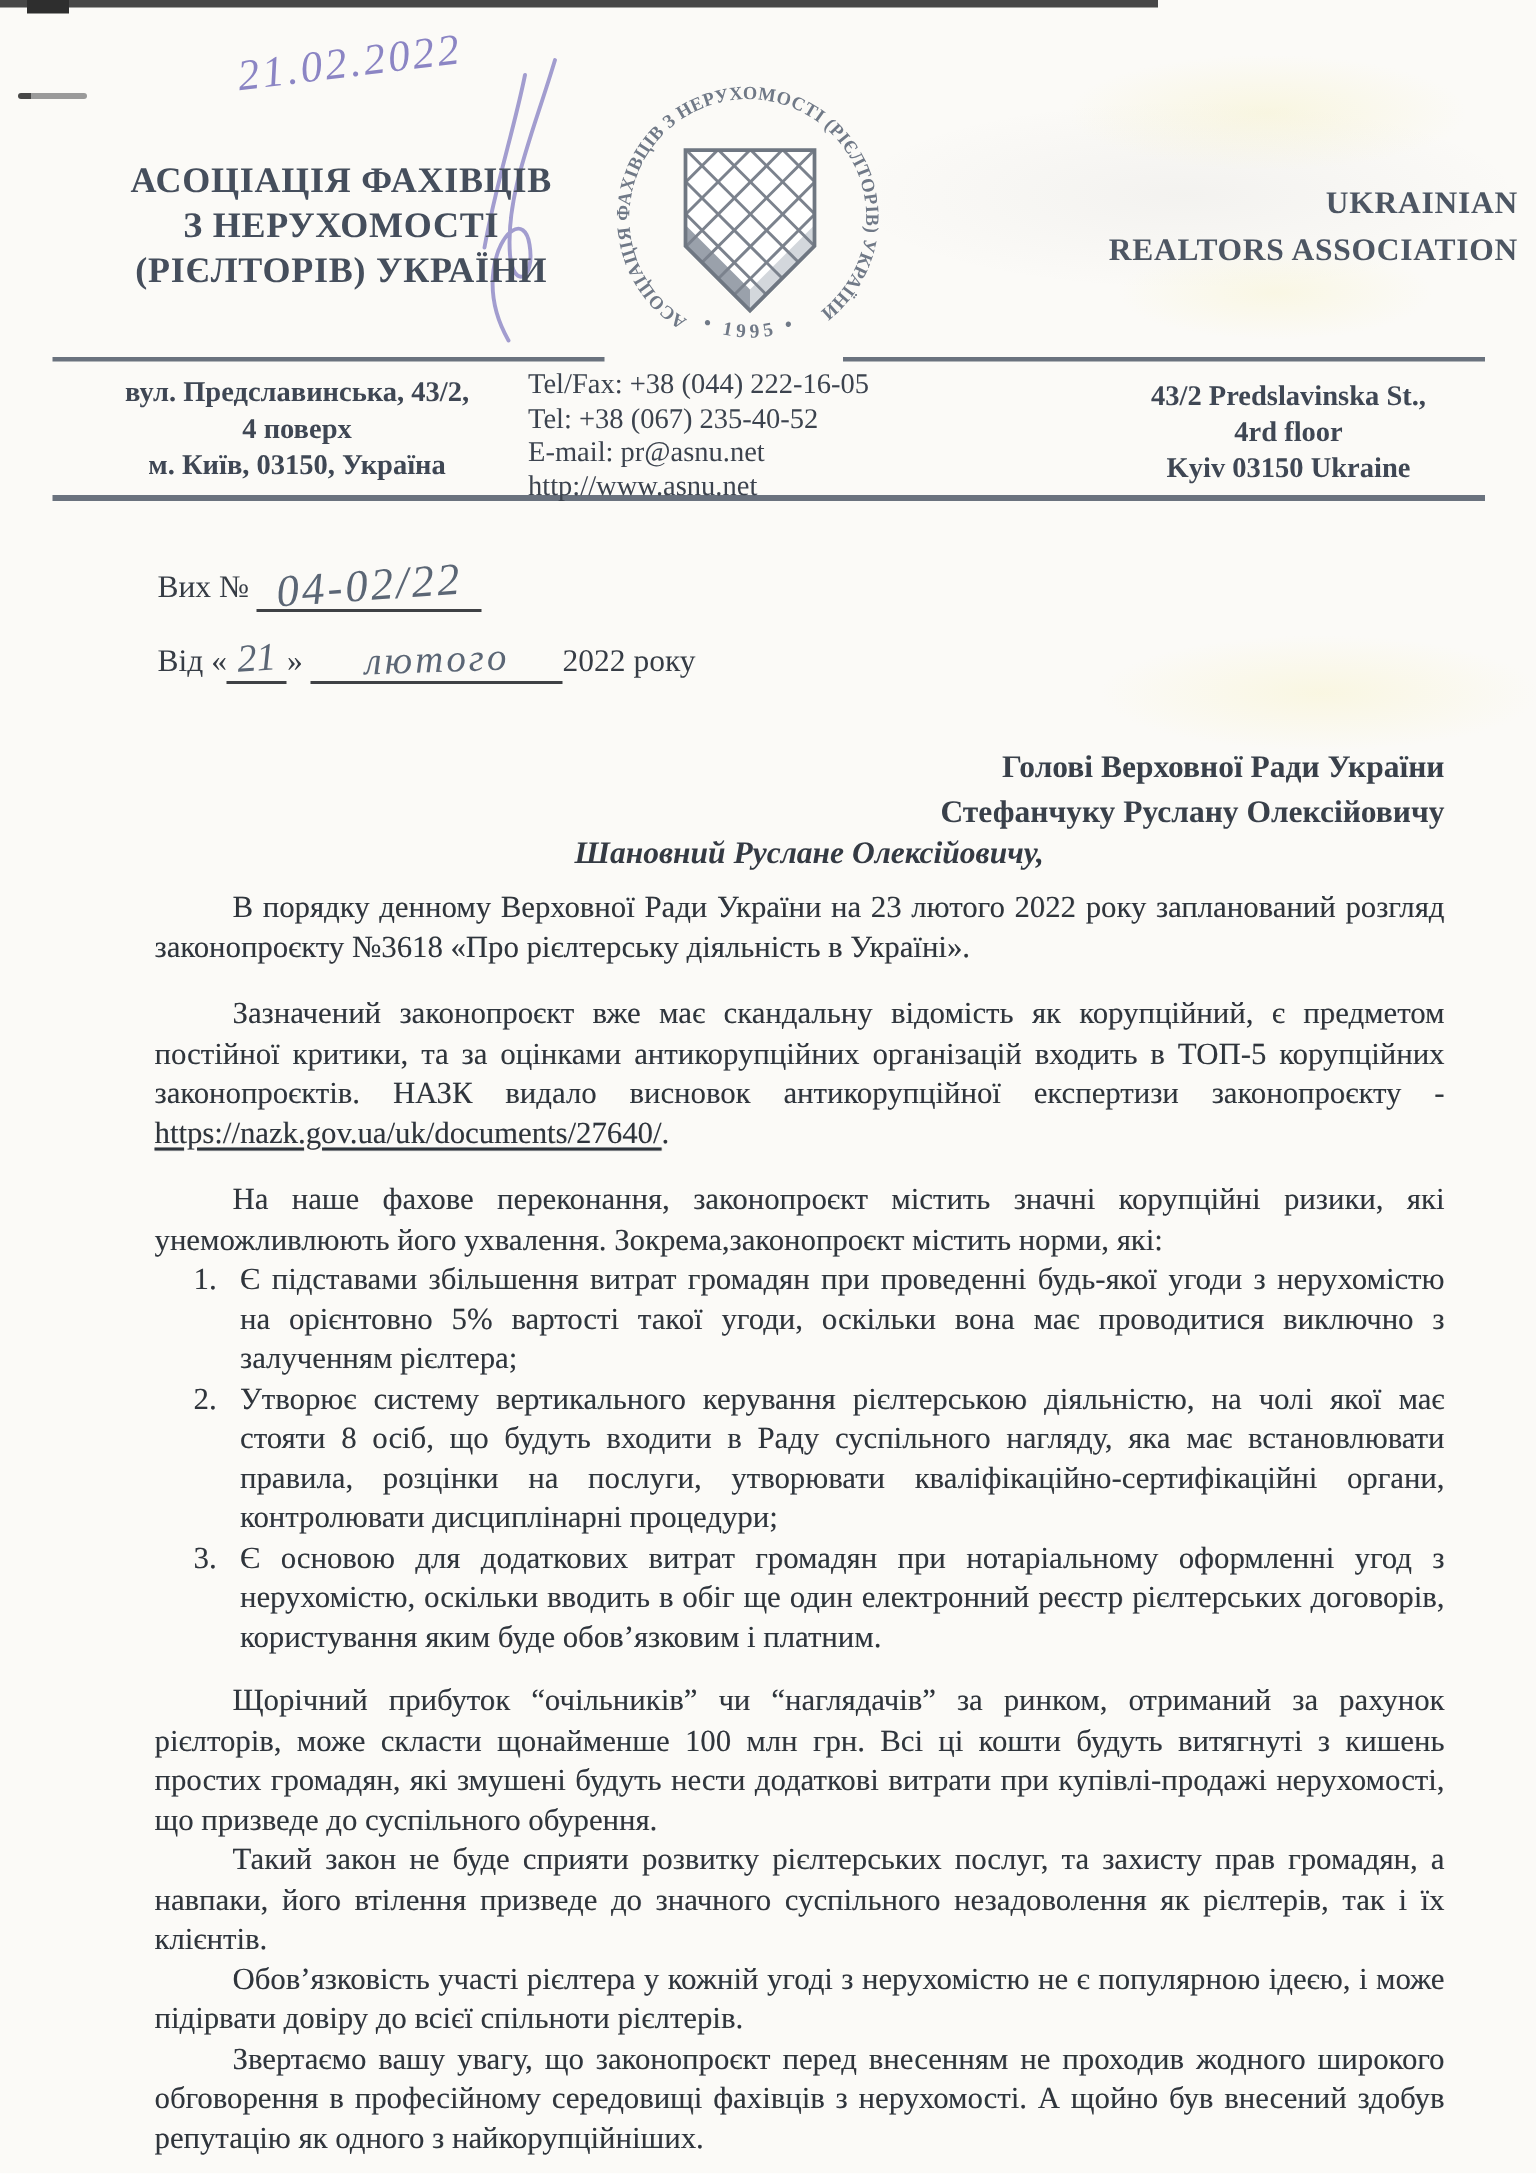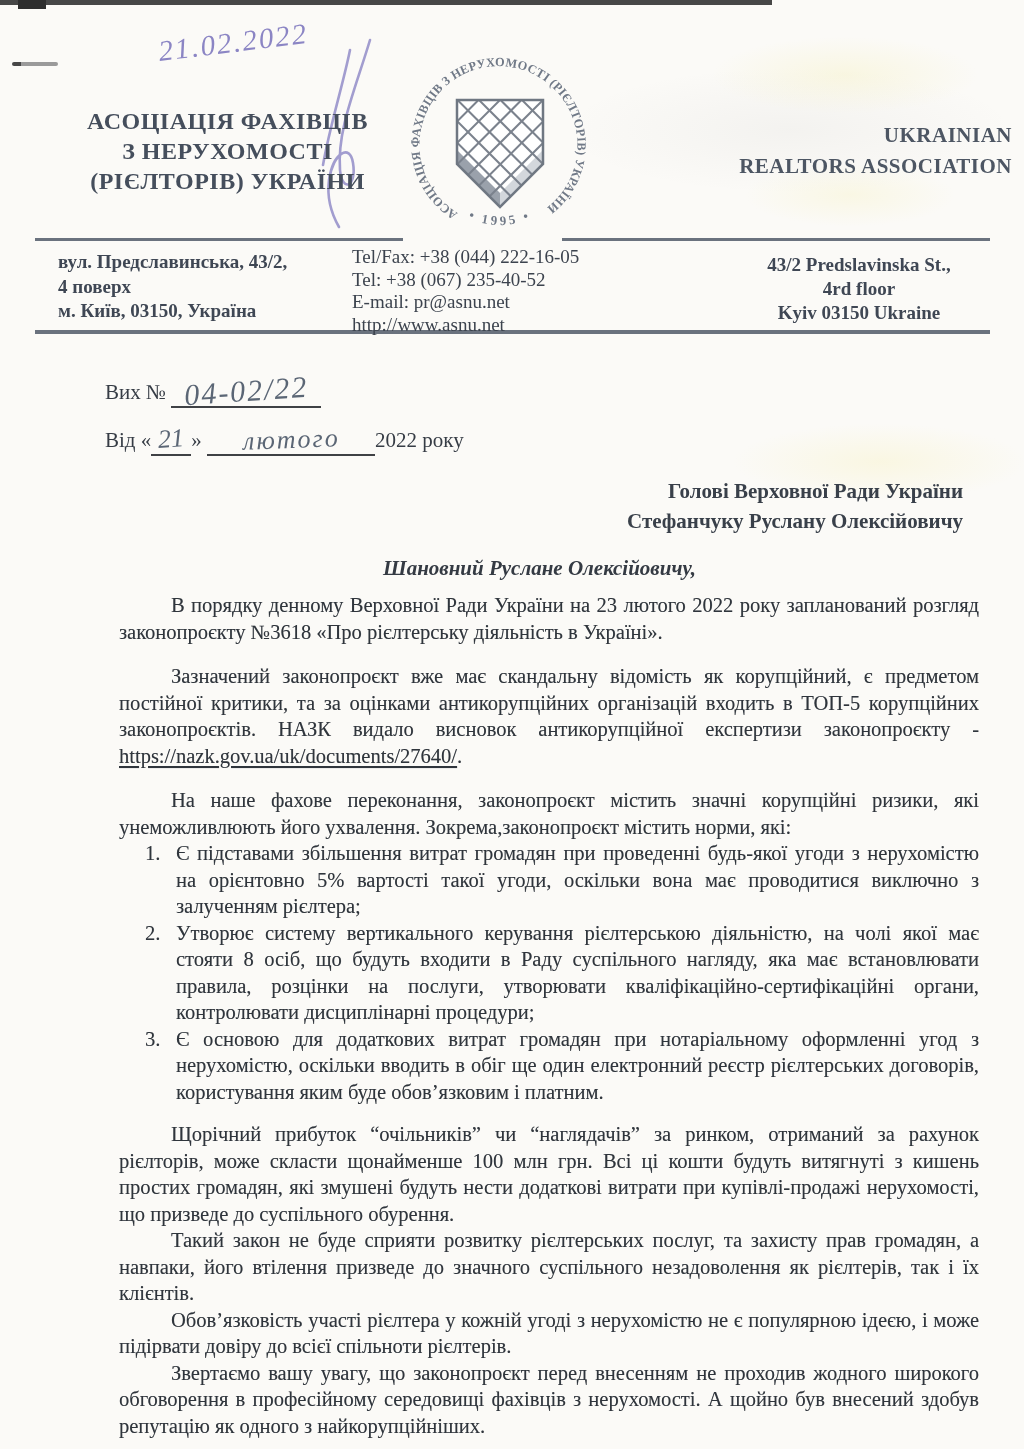--- a/index.html
+++ b/index.html
@@ -27,43 +27,43 @@
   .org-title-uk{left:35px;top:106px;width:385px;text-align:center;font-weight:bold;
     font-size:24px;line-height:30px;color:#454e5c;letter-spacing:.5px;}
   .org-title-en{left:622px;top:120px;width:390px;text-align:right;font-weight:bold;
     font-size:21px;line-height:31px;color:#4d5663;letter-spacing:.5px;}
   
   .rule{background:#6a727e;height:3px;}
   .rule-top-left{left:35px;top:238px;width:368px;}
   .rule-top-right{left:562px;top:238px;width:428px;}
   .rule-bottom{left:35px;top:330px;width:955px;height:3.5px;}
   
-  .addr-uk{left:58px;top:250px;width:280px;font-weight:bold;
+  .addr-uk{left:58px;top:250px;width:280px;text-align:center;font-weight:bold;
     font-size:19px;line-height:24.5px;color:#3f4754;}
   .contacts{left:352px;top:246px;width:290px;
     font-size:19px;line-height:22.5px;color:#3c434e;}
   .addr-en{left:729px;top:253px;width:260px;text-align:center;font-weight:bold;
     font-size:19px;line-height:24px;color:#3f4754;}
   
   .ref1{left:105px;top:372px;font-size:21px;color:#363c45;white-space:nowrap;}
   .ref2{left:105px;top:424px;font-size:21px;color:#363c45;white-space:nowrap;}
   .uline{display:inline-block;border-bottom:2px solid #3f4145;text-align:center;vertical-align:baseline;}
   .u-num{width:150px;}
   .u-day{width:40px;}
   .u-month{width:168px;}
   .hand-num{display:inline-block;font-size:30px;letter-spacing:2px;transform:rotate(-4deg) translateY(2px);}
   .hand-day{display:inline-block;font-size:26px;transform:rotate(-4deg);}
   .hand-month{display:inline-block;font-size:26px;letter-spacing:2px;transform:rotate(-2deg) translateY(1px);}
   
-  .recipient{left:103px;top:476px;width:860px;text-align:right;font-weight:bold;
+  .recipient{left:103px;top:496px;width:860px;text-align:right;font-weight:bold;
     font-size:21px;line-height:30px;color:#39404a;}
   .salutation{left:383px;top:556px;font-weight:bold;font-style:italic;font-size:21px;color:#343a43;}
   
   .body-text{left:103px;top:592px;width:860px;font-size:20.5px;line-height:26.5px;
-    color:#2f353c;text-align:justify;text-shadow:.2px .2px .3px rgba(45,50,58,.35);margin-left:16px;}
+    color:#2f353c;text-align:justify;text-shadow:.2px .2px .3px rgba(45,50,58,.35);}
   .body-text p{margin:0;}
   .ind{text-indent:52px;}
   .mb{margin-bottom:18px !important;}
   .mb2{margin-bottom:16px !important;}
   .link{text-decoration:underline;text-underline-offset:3px;}
   .olist .li{position:relative;padding-left:57px;text-align:justify;}
   .olist .num{position:absolute;left:26px;top:0;}
   
   .logo{left:400px;top:46px;}
   .ring-text{font-family:"Liberation Serif","DejaVu Serif",serif;font-weight:bold;

